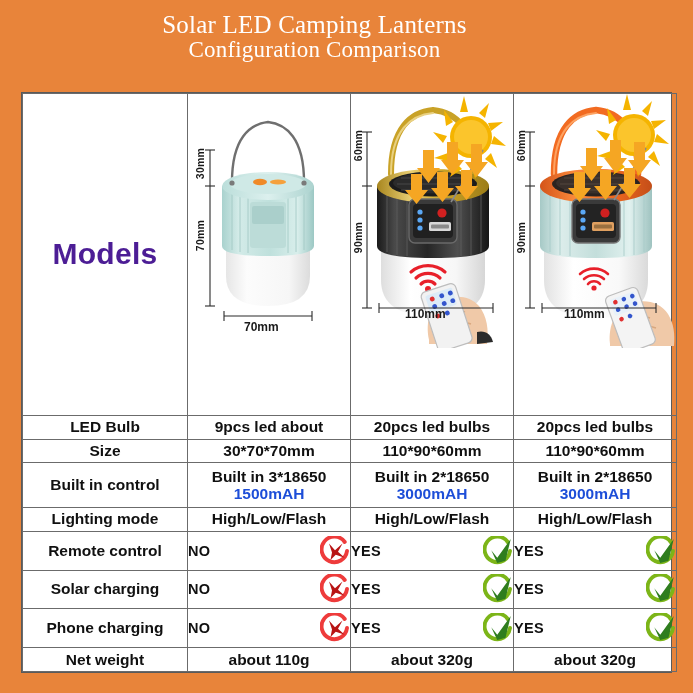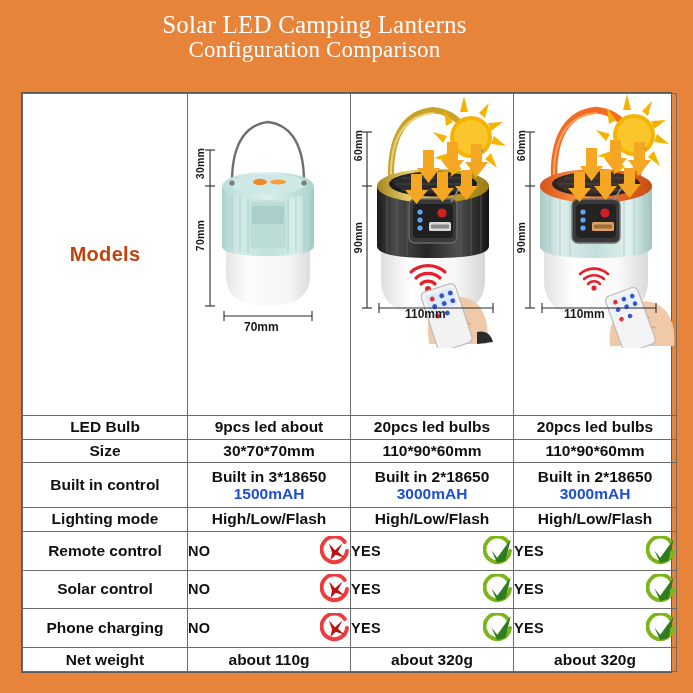--- a/index.html
+++ b/index.html
@@ -41,21 +41,21 @@
     font-size:15.5px;font-weight:bold;color:#101010;
     padding:0;
   }
   .c-label{width:164px;}
   .c-prod{width:162px;}
 
   
   .showcase-cell{height:256px;padding:0;position:relative;overflow:hidden;}
 
   .models-text{
-    color:#c2410c;font-size:20px;font-weight:bold;
+    color:#4c1d95;font-size:30px;font-weight:bold;
     font-family:"Liberation Sans", sans-serif;
     letter-spacing:.3px;
   }
 
   
   .spec-two-line{line-height:1.12;}
   .mah{color:#1d4ed8;display:block;font-size:15.5px;font-weight:bold;}
 
   .yn-wrap{
     display:flex;align-items:center;justify-content:space-between;gap:12px;
@@ -496,21 +496,21 @@
               <div class="yn-wrap">
                 <span class="yn-text">YES</span>
                 <svg width="30" height="30" viewBox="0 0 40 40">
                   <path d="M33 8 A17 17 0 1 0 36 20" fill="none" stroke="#7CB518" stroke-width="5.2" stroke-linecap="round"></path>
                   <path d="M11 19 L19 29 L37 4 L30 33 L19 36 Z" fill="#2F7D1E"></path>
                 </svg>
               </div>
             </td>
           </tr>
           <tr>
-            <td class="c-label">Solar control</td>
+            <td class="c-label">Solar charging</td>
             <td class="c-prod">
               <div class="yn-wrap">
                 <span class="yn-text">NO</span>
                 <svg width="30" height="30" viewBox="0 0 40 40">
                   <path d="M33 8 A17 17 0 1 0 36 20" fill="none" stroke="#EE3B3B" stroke-width="5.2" stroke-linecap="round"></path>
                   <path d="M12 10 L20 19 L30 10 L24 21 L33 29 L21 25 L14 32 L16 22 Z" fill="#B81414"></path>
                 </svg>
               </div>
             </td>
             <td class="c-prod">

